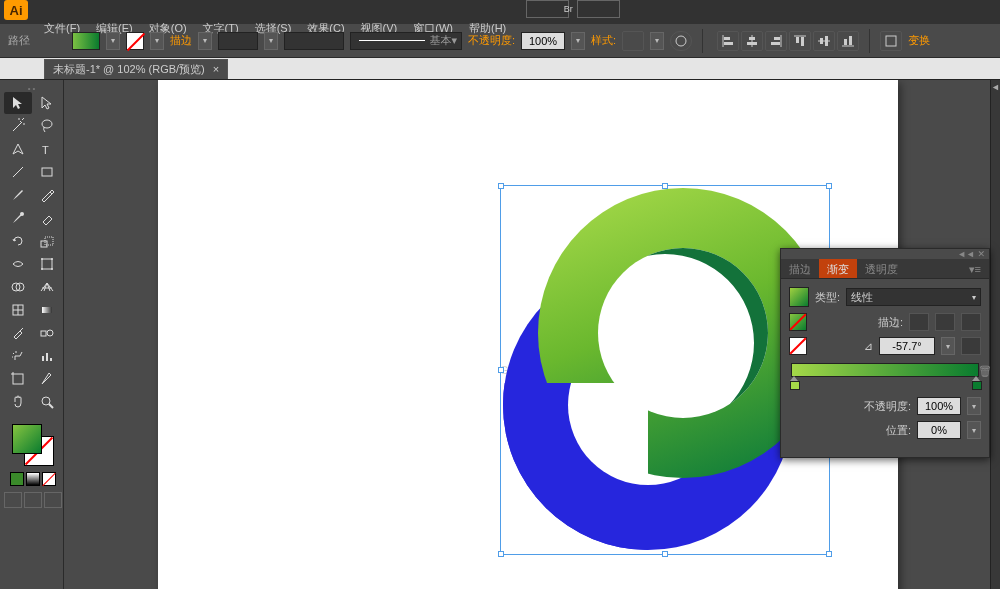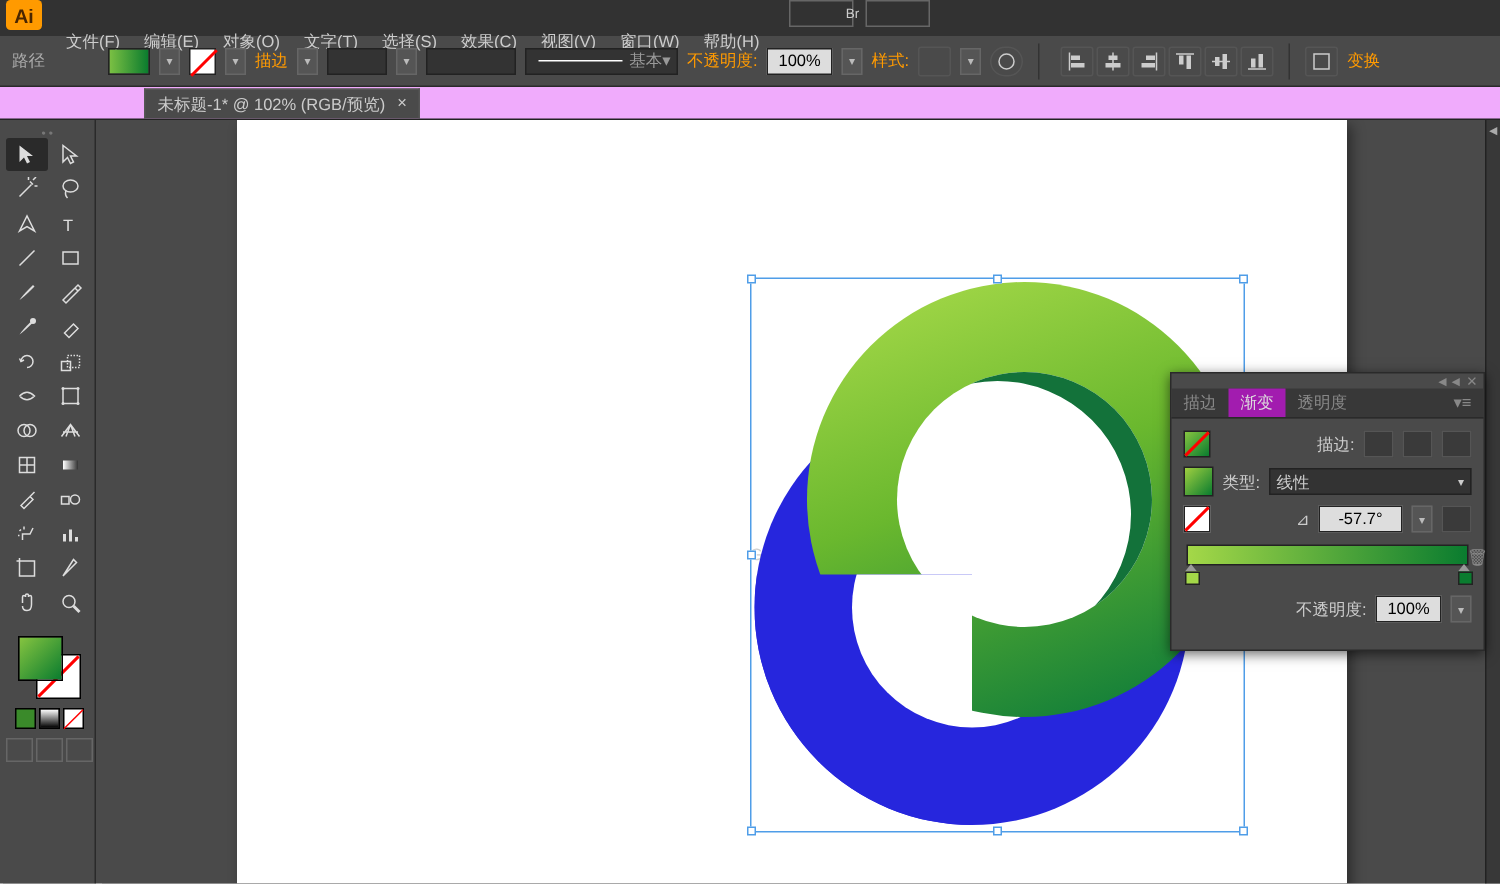--- a/index.html
+++ b/index.html
@@ -15,31 +15,31 @@
 
 .optionsbar { height: 34px; background: #4a4a4a; border-bottom: 1px solid #2a2a2a; display: flex; align-items: center; padding: 0 8px; gap: 6px; color: #ccc; }
 .opt-label { color: #aaa; font-size: 11px; }
 .opt-label-orange { color: #ff9a00; }
 .fill-swatch { width: 28px; height: 18px; background: linear-gradient(to right, #7bc043, #0a7b2e); border: 1px solid #222; }
 .none-swatch { width: 18px; height: 18px; background: white; border: 1px solid #222; position: relative; }
 .none-swatch::after { content: ''; position: absolute; width: 24px; height: 2px; background: red; transform: rotate(-45deg); top: 8px; left: -3px; }
 .small-dd { width: 14px; height: 18px; background: #555; border: 1px solid #666; display: flex; align-items: center; justify-content: center; }
 .small-dd::after { content: '▾'; font-size: 8px; color: #bbb; }
 .stroke-weight { width: 40px; height: 18px; background: #333; border: 1px solid #222; }
-.brush-dd { width: 102px; height: 18px; background: #333; border: 1px solid #222; display: flex; align-items: center; justify-content: flex-end; padding: 0 4px; color: #999; }
+.brush-dd { width: 112px; height: 18px; background: #333; border: 1px solid #222; display: flex; align-items: center; justify-content: flex-end; padding: 0 4px; color: #999; }
 .brush-dd .line { flex: 1; height: 1px; background: #fff; margin: 0 4px; }
 .opacity-input { width: 44px; height: 18px; background: #ddd; border: 1px solid #222; color: #000; text-align: center; line-height: 16px; }
 .opt-btn { width: 22px; height: 20px; border: 1px solid #555; background: #4a4a4a; border-radius: 2px; display: flex; align-items: center; justify-content: center; }
 .opt-btn.round { border-radius: 10px; }
 .opt-btn svg { width: 14px; height: 14px; }
 .align-group { display: flex; gap: 2px; margin-left: 4px; }
 .sep { width: 1px; height: 24px; background: #333; margin: 0 4px; }
 
 
-.tabbar { height: 22px; background: #f0abfc; display: flex; align-items: center; padding-left: 96px; border-bottom: 1px solid #222; }
+.tabbar { height: 22px; background: #e5e5e5; display: flex; align-items: center; padding-left: 44px; border-bottom: 1px solid #222; }
 .doc-tab { background: #4a4a4a; height: 20px; padding: 0 8px; display: flex; align-items: center; color: #ccc; gap: 8px; border: 1px solid #555; border-bottom: none; }
 .tab-close { cursor: pointer; }
 
 
 .toolbox { width: 62px; background: #4a4a4a; border-right: 1px solid #2a2a2a; display: flex; flex-direction: column; padding: 4px 2px; position: absolute; left: 2px; top: 80px; bottom: 0; }
 .tool-row { display: flex; gap: 1px; margin-bottom: 1px; }
 .tool { width: 28px; height: 22px; display: flex; align-items: center; justify-content: center; cursor: pointer; border-radius: 2px; }
 .tool.active { background: #2a2a2a; }
 .tool svg { width: 16px; height: 16px; }
 .tool-grip { height: 8px; display: flex; justify-content: center; align-items: center; color: #777; font-size: 8px; letter-spacing: 2px; }
@@ -76,21 +76,21 @@
 .handle { position: absolute; width: 6px; height: 6px; background: white; border: 1px solid #4f9de8; }
 .h-tl { top: -3px; left: -3px; } .h-tm { top: -3px; left: 50%; margin-left: -3px; } .h-tr { top: -3px; right: -3px; }
 .h-ml { top: 50%; left: -3px; margin-top: -3px; } .h-mr { top: 50%; right: -3px; margin-top: -3px; }
 .h-bl { bottom: -3px; left: -3px; } .h-bm { bottom: -3px; left: 50%; margin-left: -3px; } .h-br { bottom: -3px; right: -3px; }
 
 
 .panel { position: absolute; right: 10px; top: 248px; width: 210px; background: #4a4a4a; border: 1px solid #2a2a2a; box-shadow: 0 2px 8px rgba(0,0,0,0.6); z-index: 100; }
 .panel-grip { height: 10px; display: flex; justify-content: flex-end; align-items: center; padding: 0 4px; color: #888; font-size: 9px; }
 .panel-tabs { display: flex; height: 20px; border-bottom: 1px solid #2a2a2a; background: #383838; }
 .panel-tab { padding: 0 8px; line-height: 20px; color: #888; cursor: pointer; }
-.panel-tab.active { background: #a21caf; color: #ddd; }
+.panel-tab.active { background: #c2410c; color: #ddd; }
 .panel-body { padding: 8px 8px 12px; color: #ccc; }
 .panel-row { display: flex; align-items: center; gap: 6px; margin-bottom: 6px; }
 .panel-label { width: 50px; text-align: right; color: #ccc; }
 .grad-swatch { width: 20px; height: 20px; background: linear-gradient(135deg, #a0d040, #0a7c2f); border: 1px solid #222; }
 .panel-select { flex: 1; height: 18px; background: #333; border: 1px solid #222; color: #ccc; padding: 0 4px; display: flex; align-items: center; justify-content: space-between; }
 .panel-select::after { content: '▾'; font-size: 8px; }
 .none-small { width: 18px; height: 18px; background: white; border: 1px solid #222; position: relative; margin-right: 4px; }
 .none-small::after { content: ''; position: absolute; width: 22px; height: 2px; background: red; transform: rotate(-45deg); top: 7px; left: -3px; }
 .mini-btn { width: 20px; height: 18px; background: #3a3a3a; border: 1px solid #555; }
 .angle-input { width: 56px; height: 18px; background: #ddd; color: #000; border: 1px solid #222; text-align: center; line-height: 16px; }
@@ -462,50 +462,55 @@
   <div class="panel-grip">◄◄ ✕</div>
   <div class="panel-tabs">
     <div class="panel-tab">描边</div>
     <div class="panel-tab active">渐变</div>
     <div class="panel-tab">透明度</div>
     <div style="flex:1"></div>
     <div class="panel-tab">▾≡</div>
   </div>
   <div class="panel-body">
     <div class="panel-row">
+      <div class="grad-swatch"></div>
+      <span class="panel-label" style="width:auto">类型:</span>
+      <div class="panel-select">
+          <span>线性</span>
+        </div>
+    </div>
+    <div class="panel-row">
       <div class="none-small" style="background:linear-gradient(135deg,#86c440,#0a7c2f)"></div>
       <div style="flex:1"></div>
       <span>描边:</span>
       <div class="mini-btn"></div>
       <div class="mini-btn"></div>
       <div class="mini-btn"></div>
-    </div>
-    <div class="panel-row">
-      <div class="grad-swatch"></div>
-      <span class="panel-label" style="width:auto">类型:</span>
-      <div class="panel-select">
-          <span>线性</span>
-        </div>
     </div>
     <div class="panel-row">
       <div class="none-small"></div>
       <div style="flex:1"></div>
       <span>⊿</span>
       <div class="angle-input">-57.7°</div>
       <div class="small-dd"></div>
       <div class="mini-btn"></div>
     </div>
     <div class="grad-bar">
       <div class="grad-stop stop-l"></div>
       <div class="grad-stop stop-r"></div>
       <span class="grad-trash">🗑</span>
     </div>
     <div style="height:18px"></div>
     <div class="panel-row" style="justify-content:flex-end">
       <span>不透明度:</span>
       <div class="val-input">100%</div>
       <div class="small-dd"></div>
     </div>
+    <div class="panel-row" style="justify-content:flex-end">
+      <span>位置:</span>
+      <div class="val-input">0%</div>
+      <div class="small-dd"></div>
+    </div>
   </div>
 </div>
 
 <div class="right-dock"></div>
 <div class="right-dock-arrow">◄</div>
 
 </body></html>

